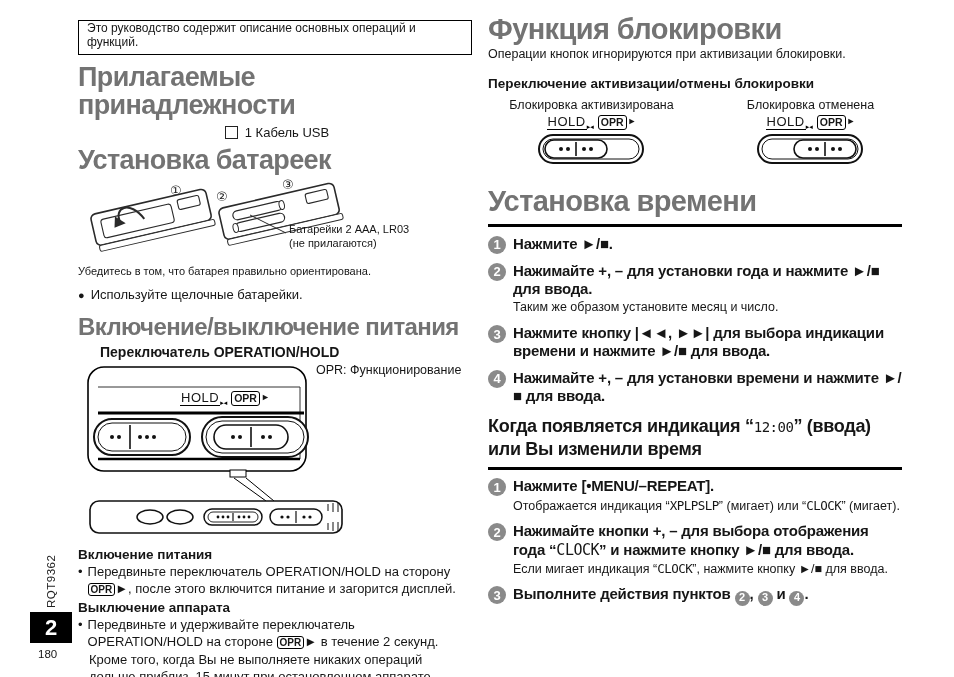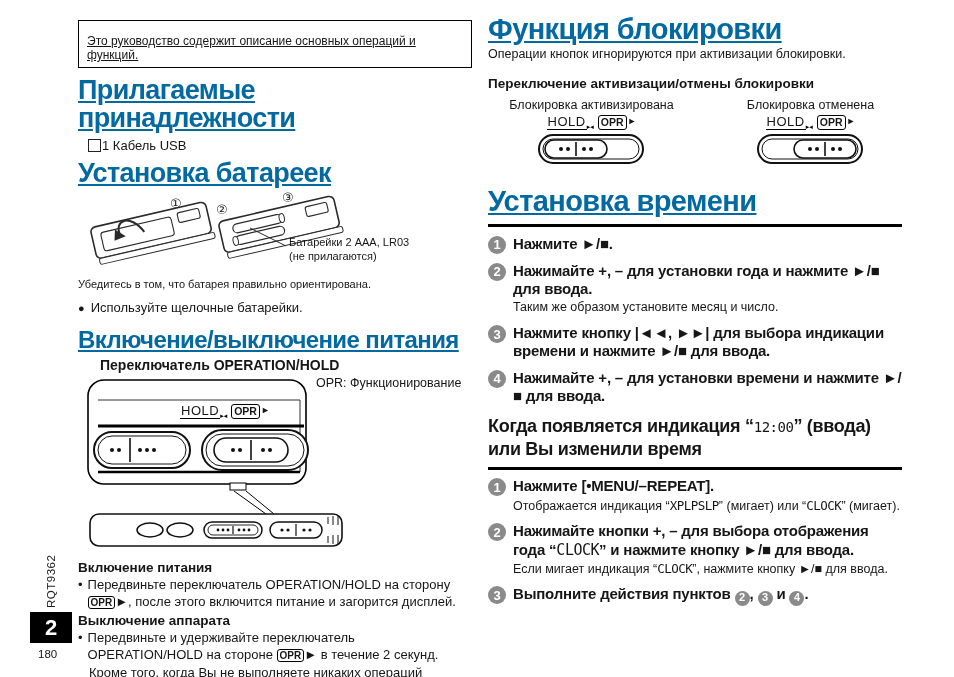--- a/index.html
+++ b/index.html
@@ -2,23 +2,23 @@
 <html><head>
 <meta charset="utf-8">
 <style>
   html,body { margin:0; padding:0; background:#e8e8e8; }
   .page {
     position:relative; width:954px; height:677px; background:#ffffff;
     font-family:"Liberation Sans","DejaVu Sans",sans-serif; color:#161616;
     overflow:hidden; margin:0 auto;
   }
   .col { position:absolute; }
-  .h1 { font-weight:bold; letter-spacing:-0.6px; line-height:1.05; color:#0369a1;text-decoration:underline; }
-  .notice { border:1.5px solid #000; font-size:12px; padding:13px 8px 5px 8px;text-decoration:underline; }
-  .usb-row { display:flex; align-items:center; gap:1px; font-size:13px; margin:5px 0 2px 10px; }
+  .h1 { font-weight:bold; letter-spacing:-0.6px; line-height:1.05; color:#737373; }
+  .notice { border:1.5px solid #000; font-size:12px; padding:0 8px 5px 8px; }
+  .usb-row { display:flex; align-items:center; gap:7px; font-size:13px; margin:5px 0 2px 4px;justify-content:center; }
   .checkbox { width:11px; height:11px; border:1.2px solid #222; display:inline-block; flex:0 0 auto; }
   .figure { position:relative; }
   .smalltext { font-size:11px; line-height:1.3; }
   .bullet-row { display:flex; gap:6px; font-size:13px; margin-top:9px; }
   .disc { font-size:11px; line-height:1.5; }
   .subhead { font-weight:bold; font-size:14px; margin:5px 0 0 22px; }
   .bold-h { font-weight:bold; font-size:13.5px; margin-top:10px; }
   .bullet-para { display:flex; gap:5px; font-size:13px; line-height:1.32; margin-top:1px; }
   .bullet-para .b { flex:0 0 auto; }
   .cont-para { font-size:13px; line-height:1.32; margin-left:11px; }

